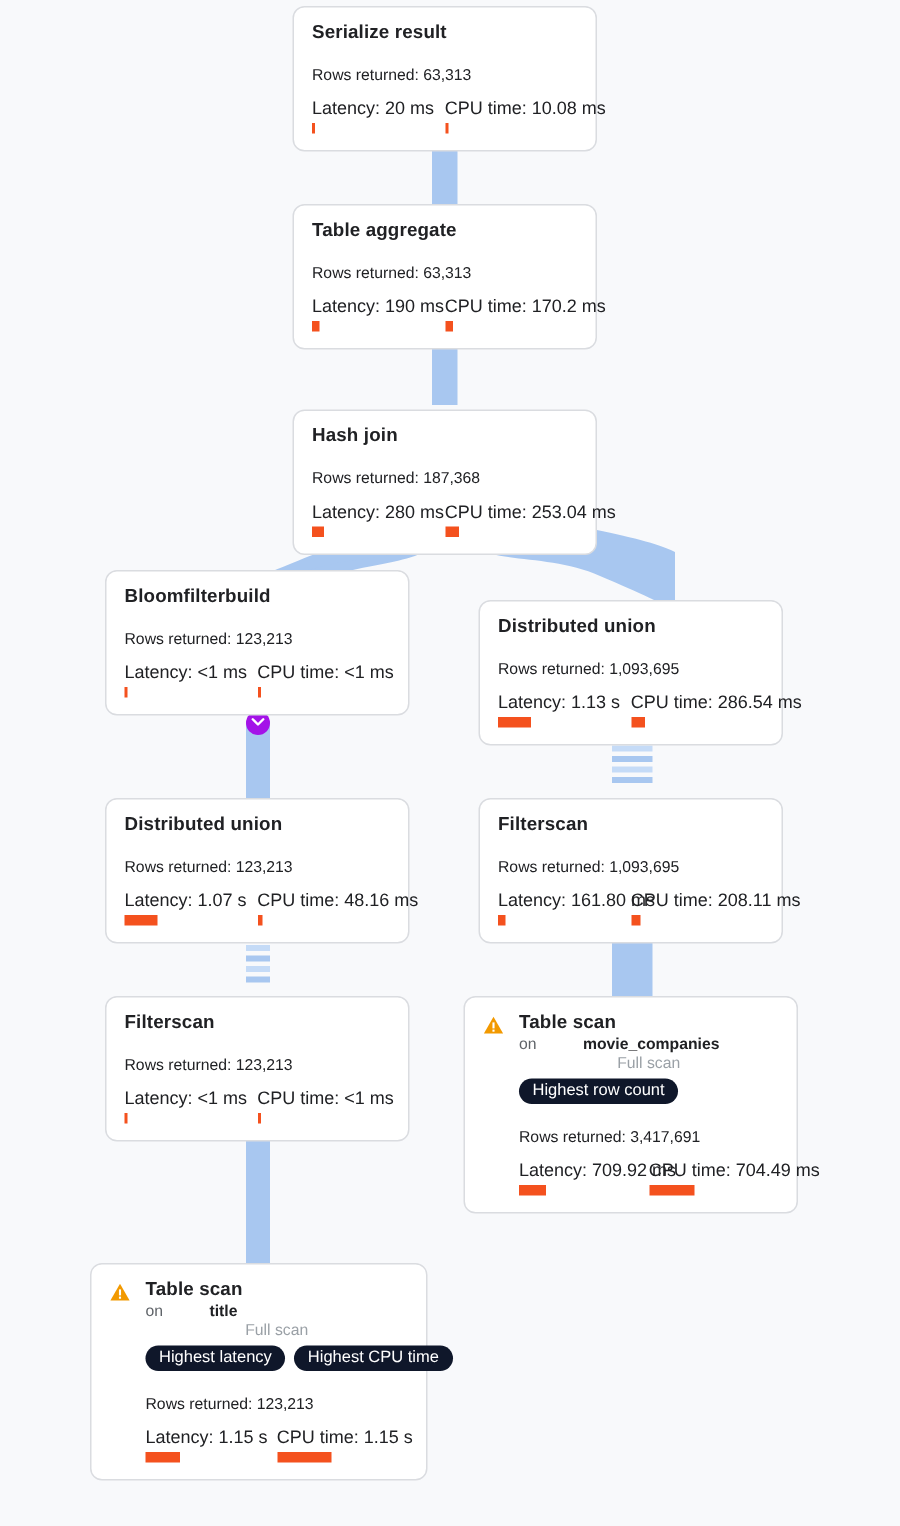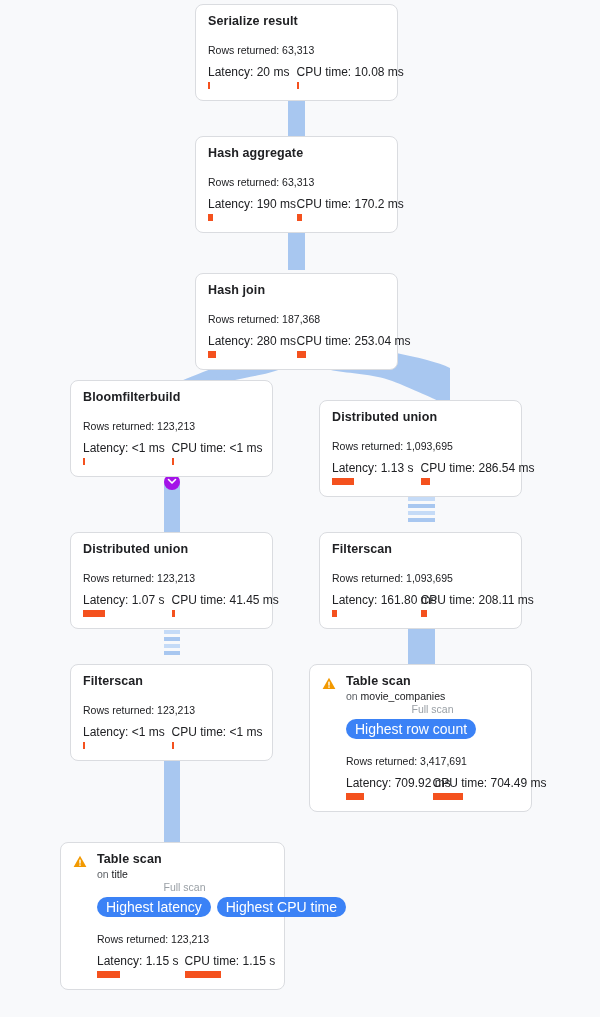--- a/index.html
+++ b/index.html
@@ -57,38 +57,39 @@
     letter-spacing: 0.1px;
     margin: 0 0 2px 0;
   }
   .subline {
     font-size: 10.5px;
     color: #5f6368;
     margin: 0 0 1px 0;
   }
   .subline b {
     color: #202124;
-    font-weight: normal;
+    font-weight: bold;
+    margin-left: 28px;
   }
   .scantype {
     font-size: 10.5px;
     color: #9aa0a6;
     margin: 0 0 4px 0;
     text-align: center;
   }
   .badges {
     margin: 3px 0 4px 0;
     display: flex;
     gap: 6px;
   }
   .badge {
     display: inline-block;
-    background: #3b82f6;
+    background: #0f172a;
     color: #ffffff;
-    font-size: 14px;
+    font-size: 11px;
     border-radius: 10px;
     padding: 2.5px 9px 3.5px 9px;
     white-space: nowrap;
     line-height: 1;
   }
   .rows {
     font-size: 10.5px;
     color: #202124;
     margin: 16px 0 0 0;
   }
@@ -196,21 +197,21 @@
         <div class="metric">
           <div class="metric-label">CPU time: 10.08 ms</div>
           <div class="bar" style="width:2px;"></div>
         </div>
       </div>
     </div>
   </div>
 
   <div class="node" style="left:195px; top:136px; width:203px;">
     <div class="node-body">
-      <div class="title">Hash aggregate</div>
+      <div class="title">Table aggregate</div>
       <div class="rows">Rows returned: 63,313</div>
       <div class="metrics">
         <div class="metric">
           <div class="metric-label">Latency: 190 ms</div>
           <div class="bar" style="width:5px;"></div>
         </div>
         <div class="metric">
           <div class="metric-label">CPU time: 170.2 ms</div>
           <div class="bar" style="width:5px;"></div>
         </div>
@@ -272,21 +273,21 @@
   <div class="node" style="left:70px; top:532px; width:203px;">
     <div class="node-body">
       <div class="title">Distributed union</div>
       <div class="rows">Rows returned: 123,213</div>
       <div class="metrics">
         <div class="metric">
           <div class="metric-label">Latency: 1.07 s</div>
           <div class="bar" style="width:22px;"></div>
         </div>
         <div class="metric">
-          <div class="metric-label">CPU time: 41.45 ms</div>
+          <div class="metric-label">CPU time: 48.16 ms</div>
           <div class="bar" style="width:3px;"></div>
         </div>
       </div>
     </div>
   </div>
 
   <div class="node" style="left:319px; top:532px; width:203px;">
     <div class="node-body">
       <div class="title">Filterscan</div>
       <div class="rows">Rows returned: 1,093,695</div>

